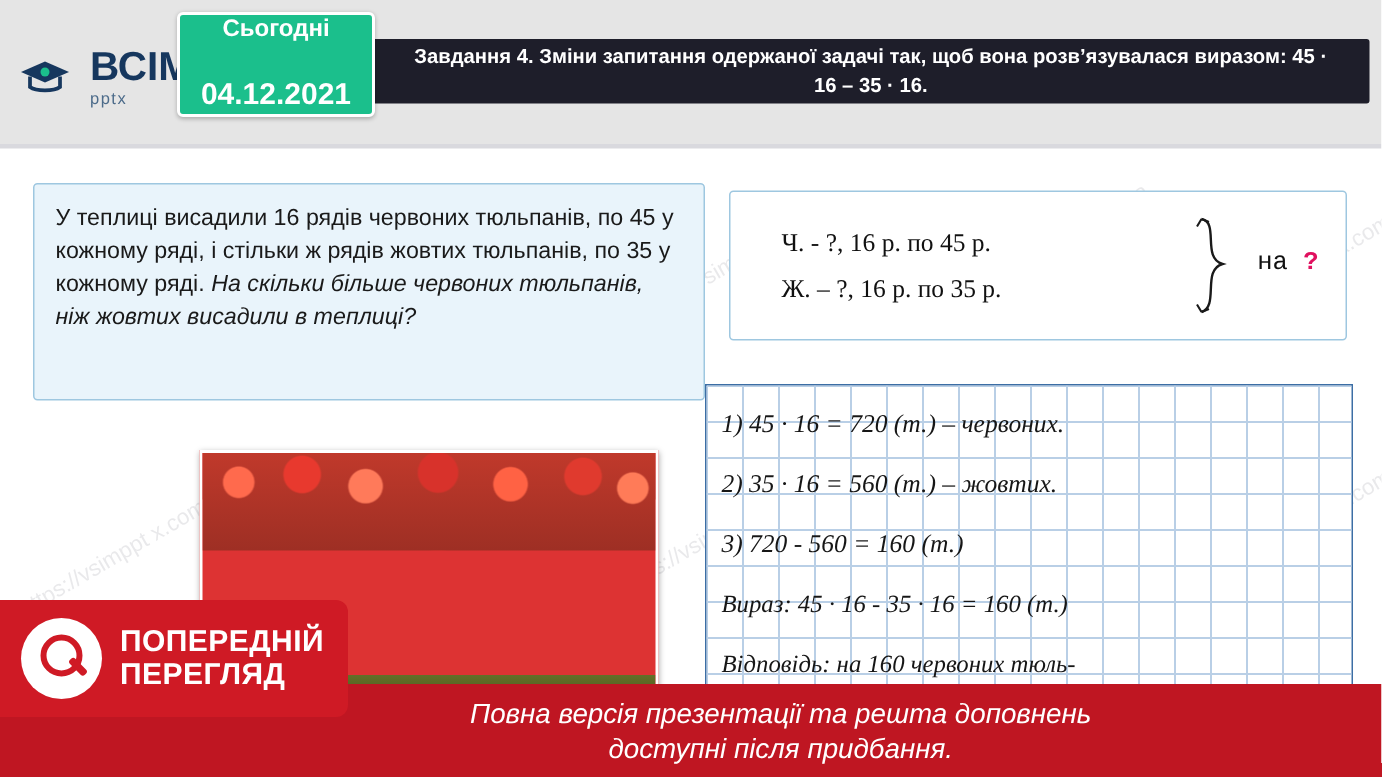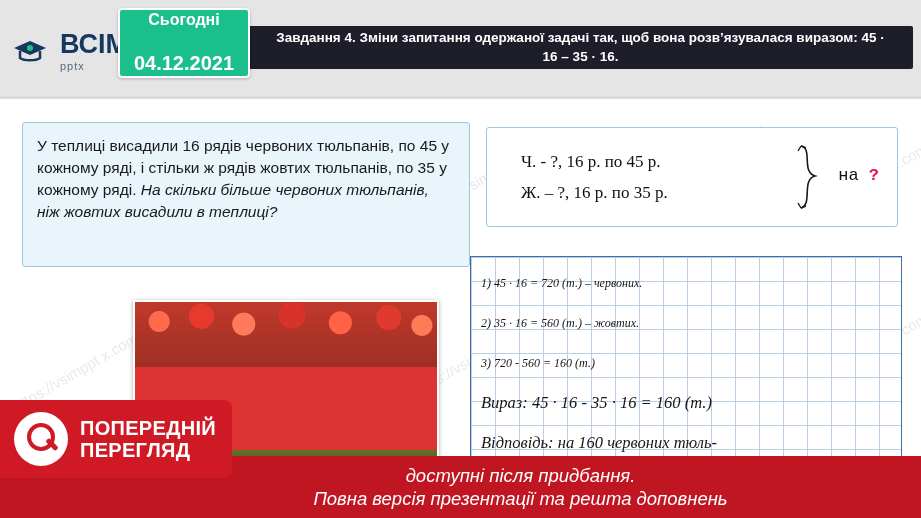--- a/index.html
+++ b/index.html
@@ -204,21 +204,21 @@
       repeating-linear-gradient(to bottom, #b9cfe6 0 1px, transparent 1px 24px);
   }
   .sol-lines {
     position: absolute;
     left: 10px; top: 6px;
     width: 420px;
   }
   .sol-lines div {
     font-family: "Liberation Serif", serif;
     font-style: italic;
-    font-size: 12px;
+    font-size: 17px;
     color: #161616;
     height: 40px;
     line-height: 40px;
     white-space: nowrap;
   }
   .sol-lines div.small {
     font-size: 16.5px;
   }
   
   .photo {
@@ -421,22 +421,22 @@
 
   <div class="photo">
     <div class="sky"></div>
     <div class="redband"></div>
     <div class="yellowfield"></div>
     <div class="greenstems"></div>
   </div>
 
   <div class="preview-strip">
     <div class="msg">
+      <div>Повна версія презентації та решта доповнень</div>
       <div>доступні після придбання.</div>
-      <div>Повна версія презентації та решта доповнень</div>
     </div>
   </div>
 
   <div class="preview-badge">
     <span class="mag-circle">
       <span class="lens"></span>
       <span class="handle"></span>
     </span>
     <span class="ptext">
       <div>ПОПЕРЕДНІЙ</div>

